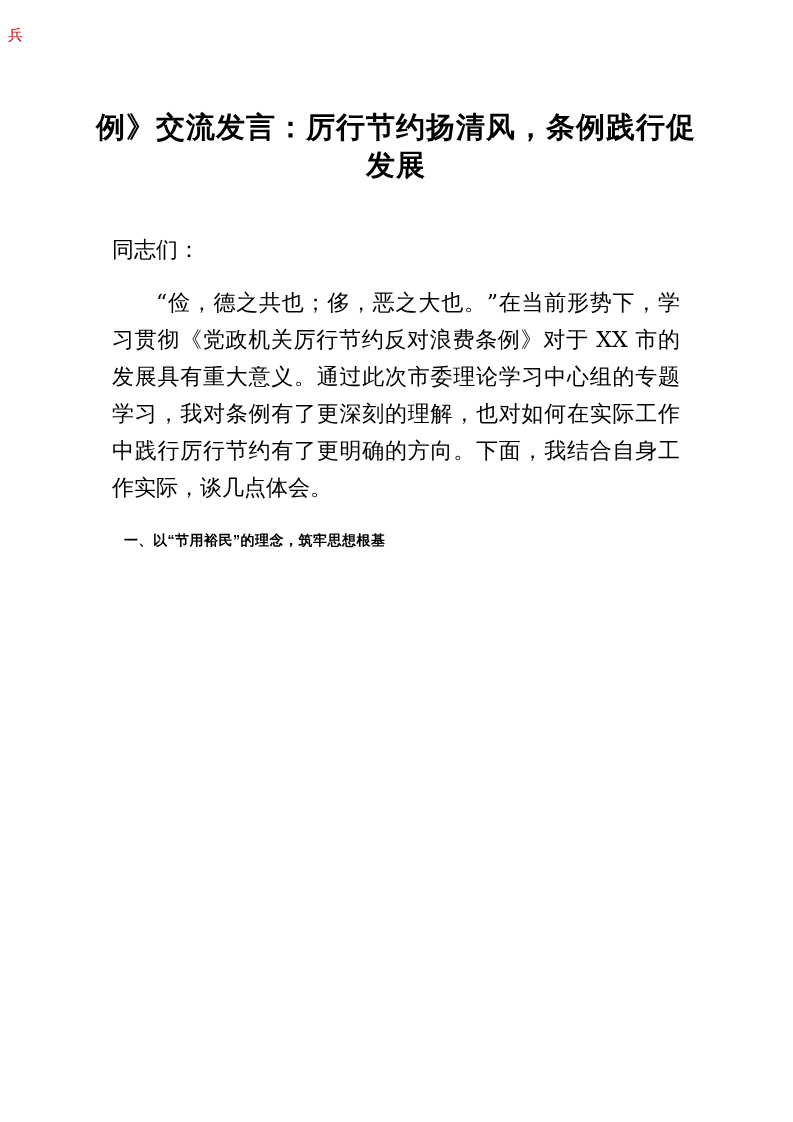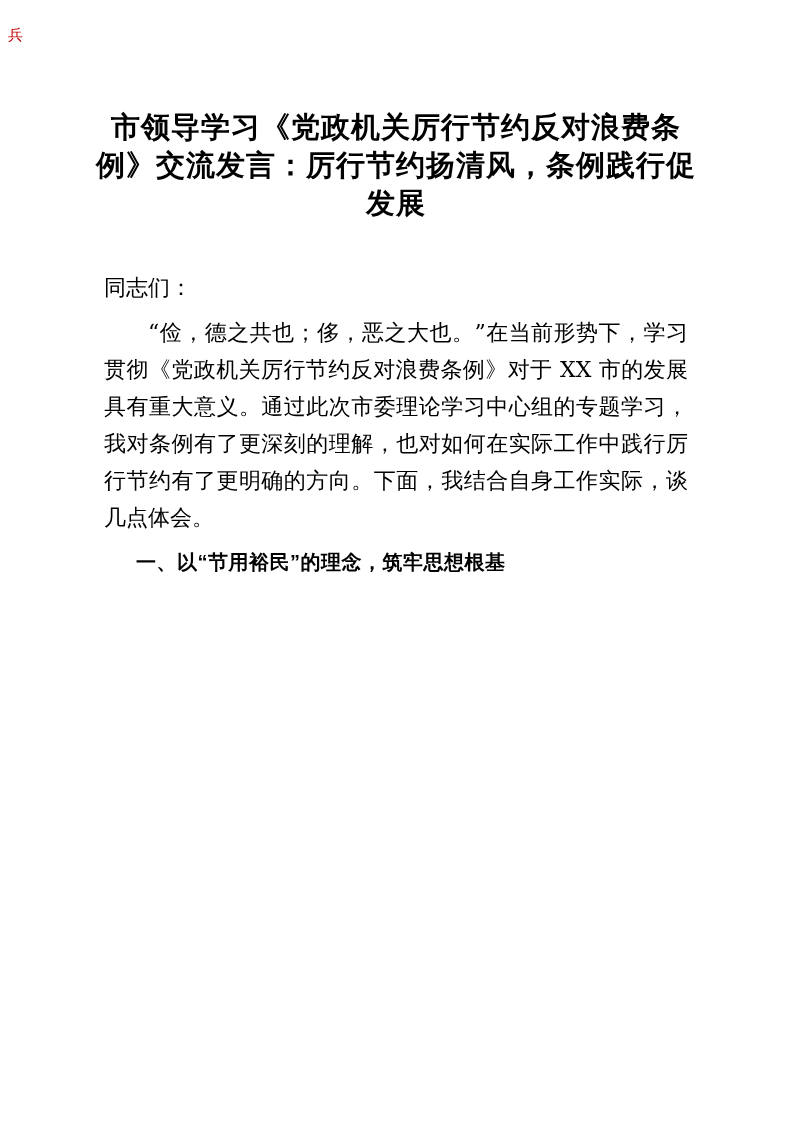--- a/index.html
+++ b/index.html
@@ -38,45 +38,44 @@
   }
   .doc-title .tline { display: block; }
   .doc-body {
     margin-top: 47px;
     font-family: "DejaVu Serif", serif;
     font-size: 22px;
     line-height: 37px;
     text-align: justify;
     color: #000000;
   }
-  .doc-body p { margin: 8px; }
+  .doc-body p { margin: 16px; }
   .salutation { text-indent: 0; }
   .para { text-indent: 2em; }
   .section-heading {
     margin: 0;
     font-family: "Liberation Sans", sans-serif;
     font-weight: bold;
-    font-size: 20px;
+    font-size: 14px;
     line-height: 37px;
     text-indent: 2em;
     text-align: left;
     letter-spacing: 0.5px;
   }
 </style>
 </head>
 <body>
 
 <div class="page">
 
   <div class="stray-mark">兵</div>
 
   <div class="content">
 
     <h1 class="doc-title">
-      <span class="tline">市领导学习《党政机关厉行节约反对浪费条</span>
       <span class="tline">例》交流发言：厉行节约扬清风，条例践行促</span>
       <span class="tline">发展</span>
     </h1>
 
     <div class="doc-body">
       <p class="salutation">同志们：</p>
 
       <p class="para">“俭，德之共也；侈，恶之大也。”在当前形势下，学习贯彻《党政机关厉行节约反对浪费条例》对于 XX 市的发展具有重大意义。通过此次市委理论学习中心组的专题学习，我对条例有了更深刻的理解，也对如何在实际工作中践行厉行节约有了更明确的方向。下面，我结合自身工作实际，谈几点体会。</p>
 
       <h2 class="section-heading">一、以“节用裕民”的理念，筑牢思想根基</h2>

